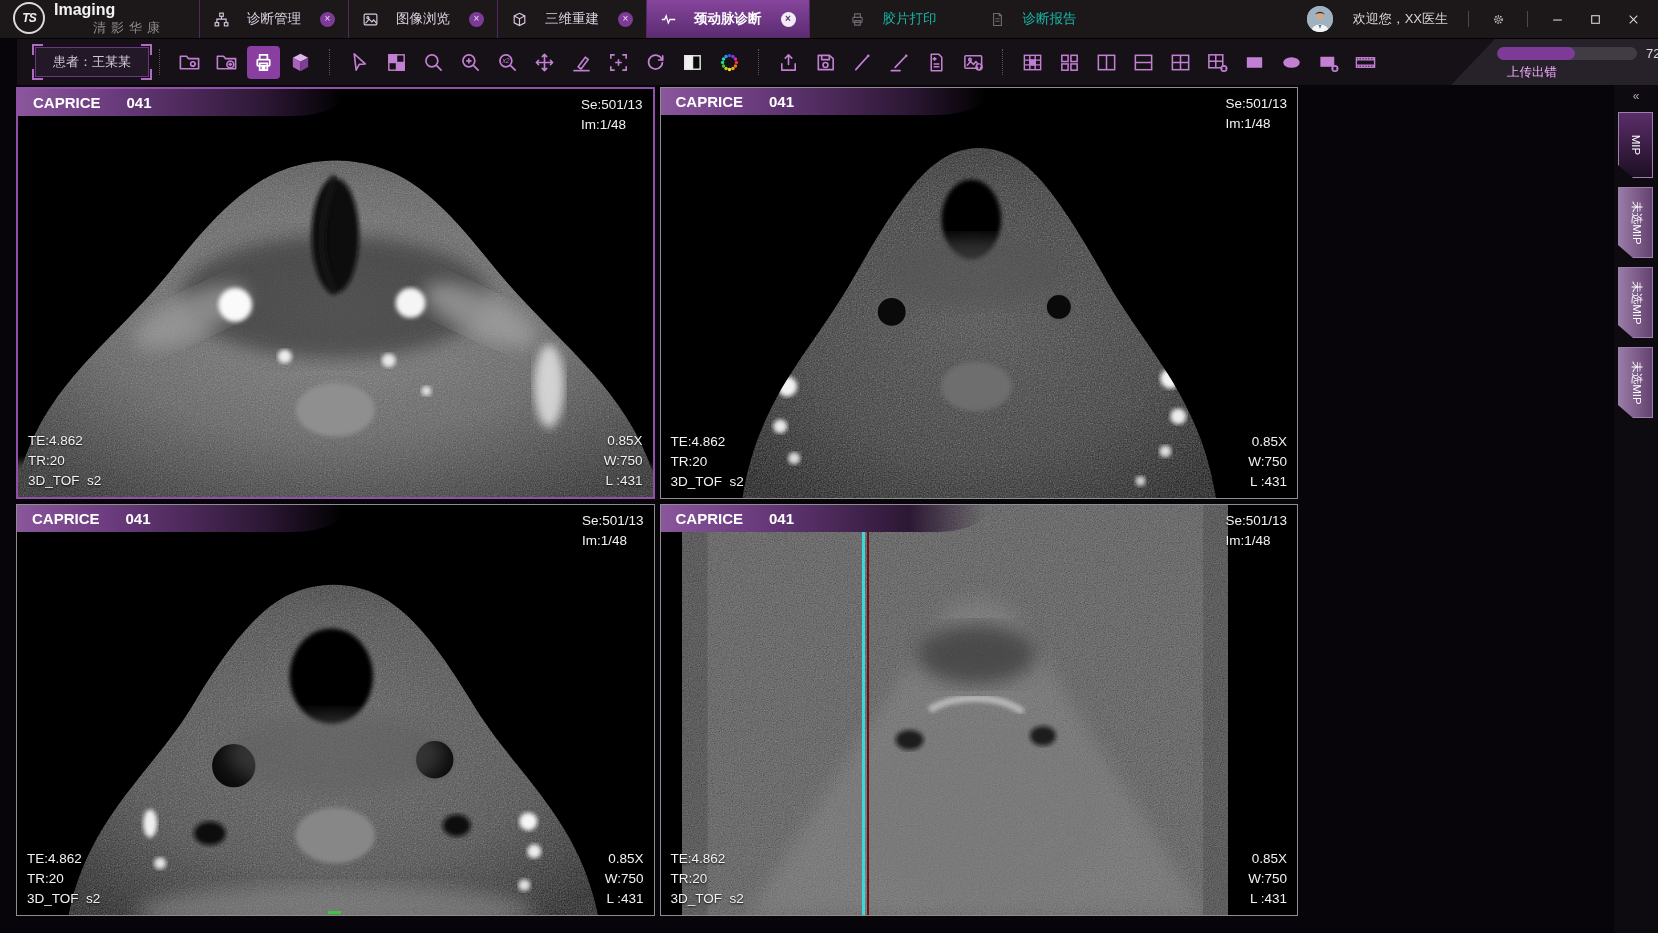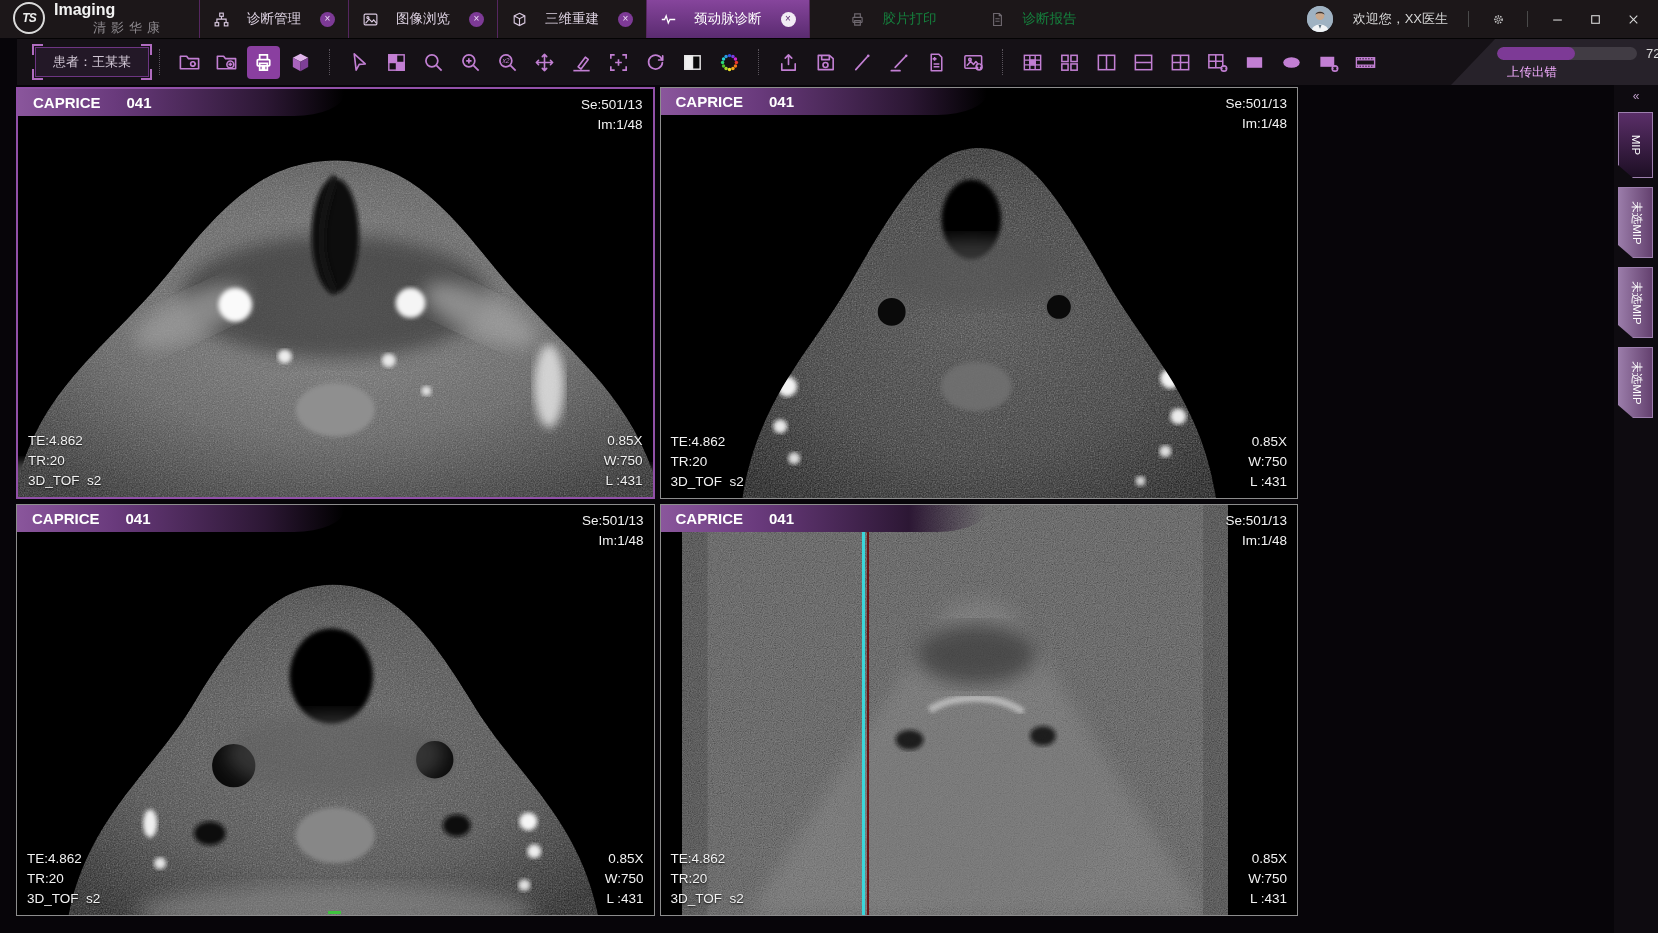--- a/index.html
+++ b/index.html
@@ -10,24 +10,24 @@
   .topbar{position:absolute;left:0;top:0;width:100%;height:38px;background:#1c1719;display:flex;align-items:center;z-index:30;}
   .logo{display:flex;align-items:flex-start;gap:9px;margin-left:13px;}
   .logo-circle{width:28px;height:28px;border:2px solid #dadada;border-radius:50%;display:grid;place-items:center;color:#eee;font-weight:bold;font-style:italic;font-size:12px;letter-spacing:-1px;}
   .brand-name{font-size:16px;font-weight:bold;color:#f2f2f2;line-height:16px;}
   .brand-sub{font-size:13px;color:#8f8b90;letter-spacing:5px;margin-top:1px;margin-left:39px;}
   .tabs{display:flex;align-items:stretch;height:100%;margin-left:34px;}
   .tabgroup{display:flex;}
   .tab{display:flex;align-items:center;gap:17px;padding:0 13px;font-size:13.5px;color:#ddd2e2;border-left:1px solid #55265f;cursor:default;}
   .tabgroup .tab:last-child{border-right:1px solid #55265f;}
   .tab svg{width:17px;height:17px;flex:none;}
-  .tab.active{background:linear-gradient(180deg,#86459c,#5a2b70);color:#fff;}
+  .tab.active{background:linear-gradient(180deg,#86459c,#5a2b70);color:#fff;font-weight:bold;}
   .tclose{width:15px;height:15px;border-radius:50%;background:#7d3a96;color:#eedcf6;font-size:10px;display:grid;place-items:center;line-height:1;margin-left:2px;}
   .tab.active .tclose{background:#f2ecf5;color:#5c2c71;}
-  .tab.disabled{color:#15803d;border:none;margin-left:26px;}
+  .tab.disabled{color:#14b8a6;border:none;margin-left:26px;}
   .topbar-right{margin-left:auto;display:flex;align-items:center;gap:20px;padding-right:16px;}
   .avatar{width:26px;height:26px;border-radius:50%;overflow:hidden;background:#94a6b5;flex:none;}
   .welcome{font-size:13px;color:#d6d6d6;}
   .vsep{width:1px;height:16px;background:#4a4a4a;}
   .winbtn{width:18px;height:18px;display:grid;place-items:center;}
   .winbtn svg{width:13px;height:13px;}
 
   
   .toolbar{position:absolute;left:0;top:38px;width:100%;height:46px;background:#151116;border-top:1px solid #040304;display:flex;align-items:center;z-index:25;margin-left:17px;}
   .patient-box{position:relative;margin-left:18px;width:112px;height:28px;border:1px solid #6d3583;background:#231827;display:grid;place-items:center;font-size:13px;color:#cfc5d3;flex:none;}
@@ -48,21 +48,21 @@
   .perr{position:absolute;left:70px;top:25px;font-size:12.5px;color:#f0abfc;}
 
   
   .main{position:absolute;left:0;top:84px;right:0;bottom:0;background:#070509;}
   .vgrid{position:absolute;left:16px;top:3px;width:1282px;height:829px;display:grid;grid-template-columns:1fr 1fr;grid-template-rows:1fr 1fr;gap:5px;}
   .vp{position:relative;background:#000;border:1px solid #8d8d8d;overflow:hidden;}
   .vp.active{border:2px solid #9150a8;}
   .vp-img{position:absolute;left:0;top:0;width:100%;height:100%;}
   .vp-head{position:absolute;top:0;left:0;height:27px;width:49%;display:flex;align-items:center;gap:26px;padding-left:15px;color:#fff;font-size:15px;font-weight:bold;background:linear-gradient(90deg,#8a569c 0%,#693a7c 30%,#2c1734 76%,rgba(24,12,28,0) 100%);border-bottom-right-radius:50px 22px;z-index:5;}
   .ov{position:absolute;color:#f2f2f2;font-size:13.5px;line-height:20px;text-shadow:0 1px 2px rgba(0,0,0,.95);white-space:pre;z-index:4;}
-  .ov.pos-tr{top:6px;right:10px;text-align:right;}
+  .ov.pos-tr{top:6px;right:10px;text-align:left;}
   .ov.pos-bl{left:10px;bottom:6px;}
   .ov.pos-br{right:10px;bottom:6px;text-align:right;}
   .refline-cyan{position:absolute;top:0;bottom:0;left:201px;width:3px;background:#3ad6d9;z-index:3;}
   .refline-red{position:absolute;top:0;bottom:0;left:206px;width:2px;background:#6b1313;z-index:3;}
   .tick{position:absolute;bottom:1px;left:calc(50% - 7px);width:13px;height:3px;background:#3ec43e;z-index:4;}
 
   
   .rail{position:absolute;top:84px;right:0;width:44px;bottom:0;background:#0e0b10;z-index:20;}
   .collapse{color:#bb9cc6;font-size:12px;text-align:center;margin:5px 0 9px;}
   .vtab{position:relative;width:33px;margin:0 5px 9px auto;border:1px solid #9d7fae;clip-path:polygon(0 0,100% 0,100% 100%,15px 100%,0 calc(100% - 13px));color:#fff;font-size:11.5px;cursor:pointer;}

